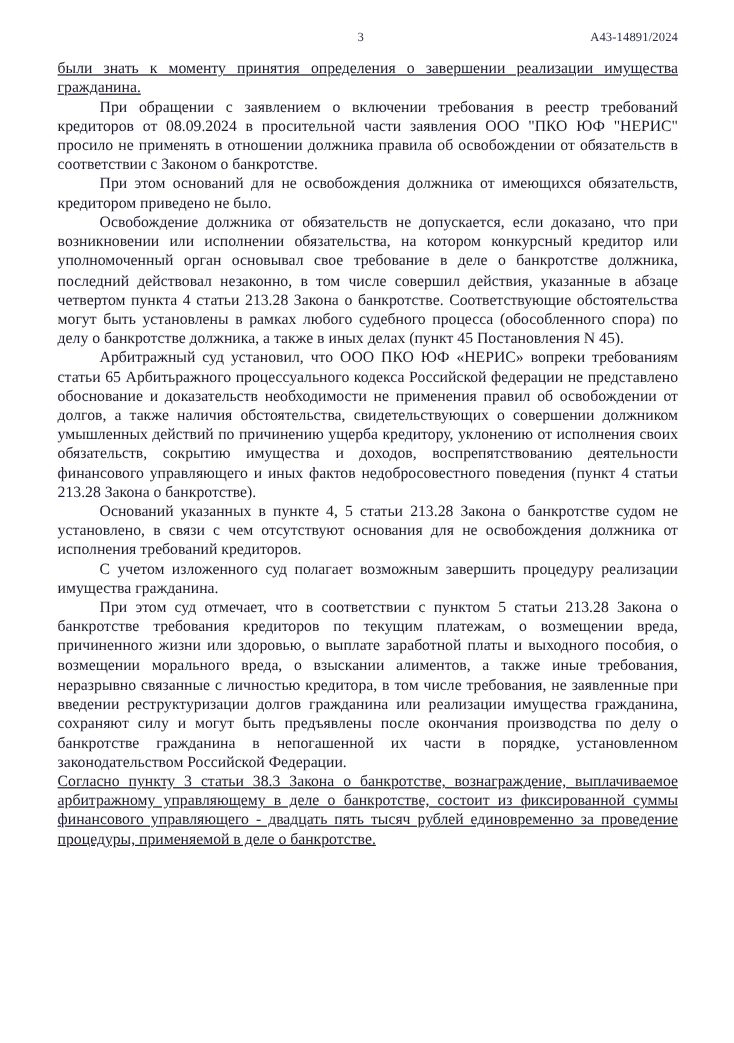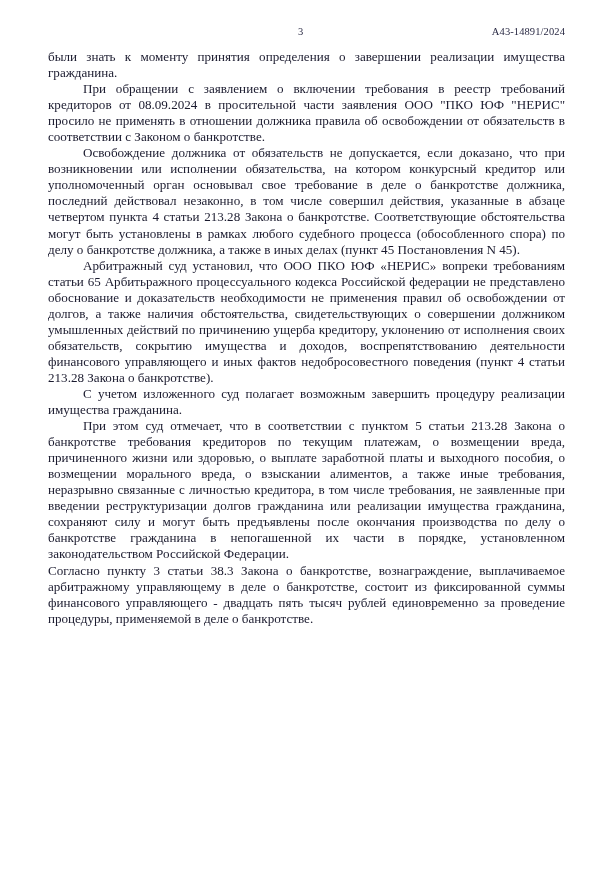--- a/index.html
+++ b/index.html
@@ -52,35 +52,38 @@
     hyphens: none;
   }
   .body-text p {
     margin: 0;
     padding: 0;
     text-indent: 35px;
     text-align: justify;
   }
   .body-text p.no-indent {
     text-indent: 0;
+    text-decoration: underline;
   }
 </style>
 </head>
 <body>
 
 <div class="page">
 
   <div class="page-header">
     <span class="page-number">3</span>
     <span class="case-number">A43-14891/2024</span>
   </div>
 
   <div class="body-text">
     <p class="no-indent">были знать к моменту принятия определения о завершении реализации имущества гражданина.</p>
     <p>При обращении с заявлением о включении требования в реестр требований кредиторов от 08.09.2024 в просительной части заявления ООО "ПКО ЮФ "НЕРИС" просило не применять в отношении должника правила об освобождении от обязательств в соответствии с Законом о банкротстве.</p>
+    <p>При этом оснований для не освобождения должника от имеющихся обязательств, кредитором приведено не было.</p>
     <p>Освобождение должника от обязательств не допускается, если доказано, что при возникновении или исполнении обязательства, на котором конкурсный кредитор или уполномоченный орган основывал свое требование в деле о банкротстве должника, последний действовал незаконно, в том числе совершил действия, указанные в абзаце четвертом пункта 4 статьи 213.28 Закона о банкротстве. Соответствующие обстоятельства могут быть установлены в рамках любого судебного процесса (обособленного спора) по делу о банкротстве должника, а также в иных делах (пункт 45 Постановления N 45).</p>
     <p>Арбитражный суд установил, что ООО ПКО ЮФ «НЕРИС» вопреки требованиям статьи 65 Арбитьражного процессуального кодекса Российской федерации не представлено обоснование и доказательств необходимости не применения правил об освобождении от долгов, а также наличия обстоятельства, свидетельствующих о совершении должником умышленных действий по причинению ущерба кредитору, уклонению от исполнения своих обязательств, сокрытию имущества и доходов, воспрепятствованию деятельности финансового управляющего и иных фактов недобросовестного поведения (пункт 4 статьи 213.28 Закона о банкротстве).</p>
+    <p>Оснований указанных в пункте 4, 5 статьи 213.28 Закона о банкротстве судом не установлено, в связи с чем отсутствуют основания для не освобождения должника от исполнения требований кредиторов.</p>
     <p>С учетом изложенного суд полагает возможным завершить процедуру реализации имущества гражданина.</p>
     <p>При этом суд отмечает, что в соответствии с пунктом 5 статьи 213.28 Закона о банкротстве требования кредиторов по текущим платежам, о возмещении вреда, причиненного жизни или здоровью, о выплате заработной платы и выходного пособия, о возмещении морального вреда, о взыскании алиментов, а также иные требования, неразрывно связанные с личностью кредитора, в том числе требования, не заявленные при введении реструктуризации долгов гражданина или реализации имущества гражданина, сохраняют силу и могут быть предъявлены после окончания производства по делу о банкротстве гражданина в непогашенной их части в порядке, установленном законодательством Российской Федерации.</p>
     <p class="no-indent">Согласно пункту 3 статьи 38.3 Закона о банкротстве, вознаграждение, выплачиваемое арбитражному управляющему в деле о банкротстве, состоит из фиксированной суммы финансового управляющего - двадцать пять тысяч рублей единовременно за проведение процедуры, применяемой в деле о банкротстве.</p>
   </div>
 
 </div>
 
 </body></html>

